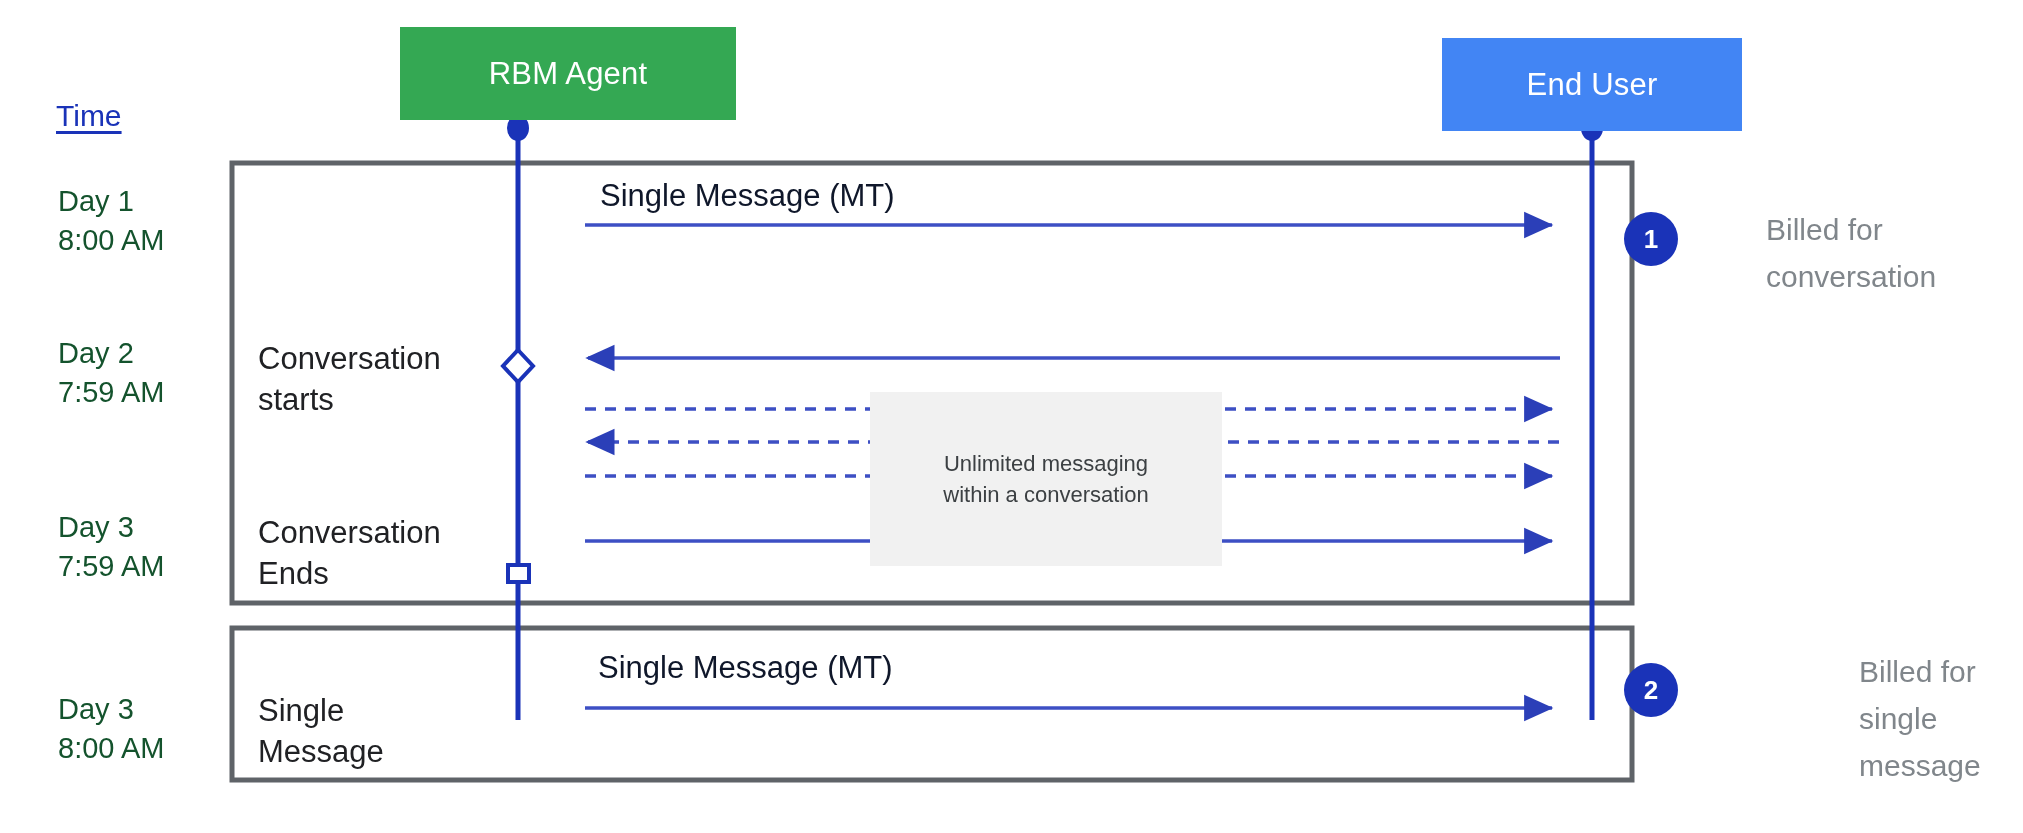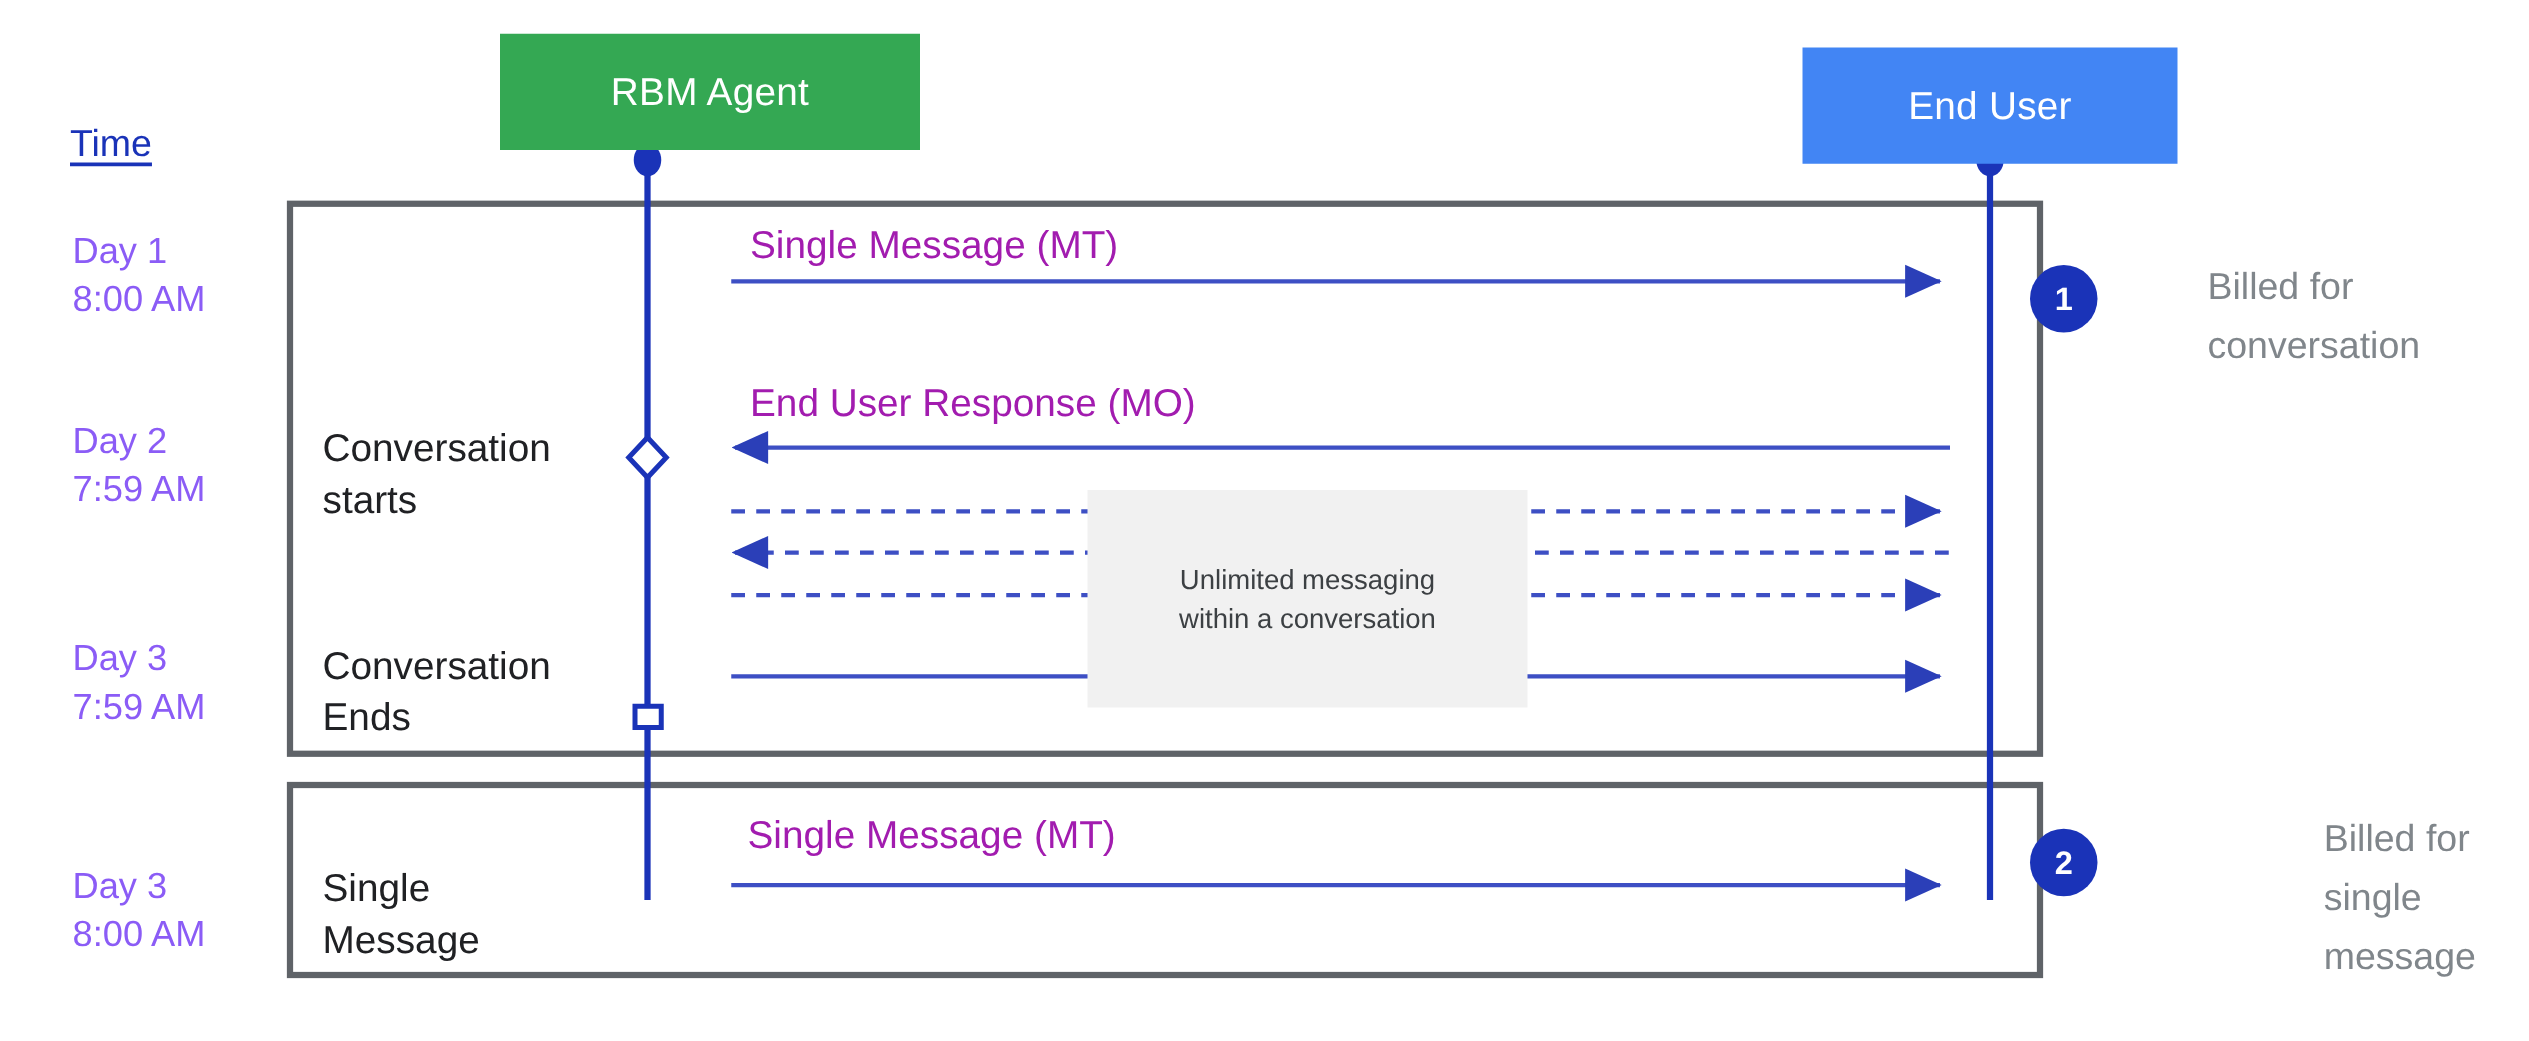--- a/index.html
+++ b/index.html
@@ -53,21 +53,21 @@
     font-size: 30px;
     color: #1a33b8;
     text-decoration: underline;
     text-underline-offset: 5px;
   }
   .time-entry {
     position: absolute;
     left: 58px;
     font-size: 29px;
     line-height: 39px;
-    color: #8b5cf6;
+    color: #14532d;
     white-space: pre-line;
   }
   #time-0 { top: 182px; }
   #time-1 { top: 334px; }
   #time-2 { top: 508px; }
   #time-3 { top: 690px; }
 
   
   .stage-label {
     position: absolute;
@@ -77,21 +77,21 @@
     white-space: pre-line;
   }
   #stage-label-0 { left: 258px; top: 338px; }
   #stage-label-1 { left: 258px; top: 512px; }
   #stage-label-2 { left: 258px; top: 690px; }
 
   
   .msg-label {
     position: absolute;
     font-size: 31px;
-    color: #a21caf;
+    color: #0f172a;
     white-space: nowrap;
   }
   #msg-label-0 { left: 600px; top: 178px; }
   #msg-label-1 { left: 600px; top: 305px; }
   #msg-label-2 { left: 598px; top: 650px; }
 
   
   #note-box {
     position: absolute;
     left: 870px; top: 392px;
@@ -201,21 +201,20 @@
 8:00 AM</div>
 
   <div class="stage-label" id="stage-label-0">Conversation
 starts</div>
   <div class="stage-label" id="stage-label-1">Conversation
 Ends</div>
   <div class="stage-label" id="stage-label-2">Single
 Message</div>
 
   <div class="msg-label" id="msg-label-0">Single Message (MT)</div>
-  <div class="msg-label" id="msg-label-1">End User Response (MO)</div>
   <div class="msg-label" id="msg-label-2">Single Message (MT)</div>
 
   <div id="note-box">
     <div id="note-text">Unlimited messaging
 within a conversation</div>
   </div>
 
   <div class="badge" id="badge-1">1</div>
   <div class="annotation" id="annotation-1">Billed for
 conversation</div>

